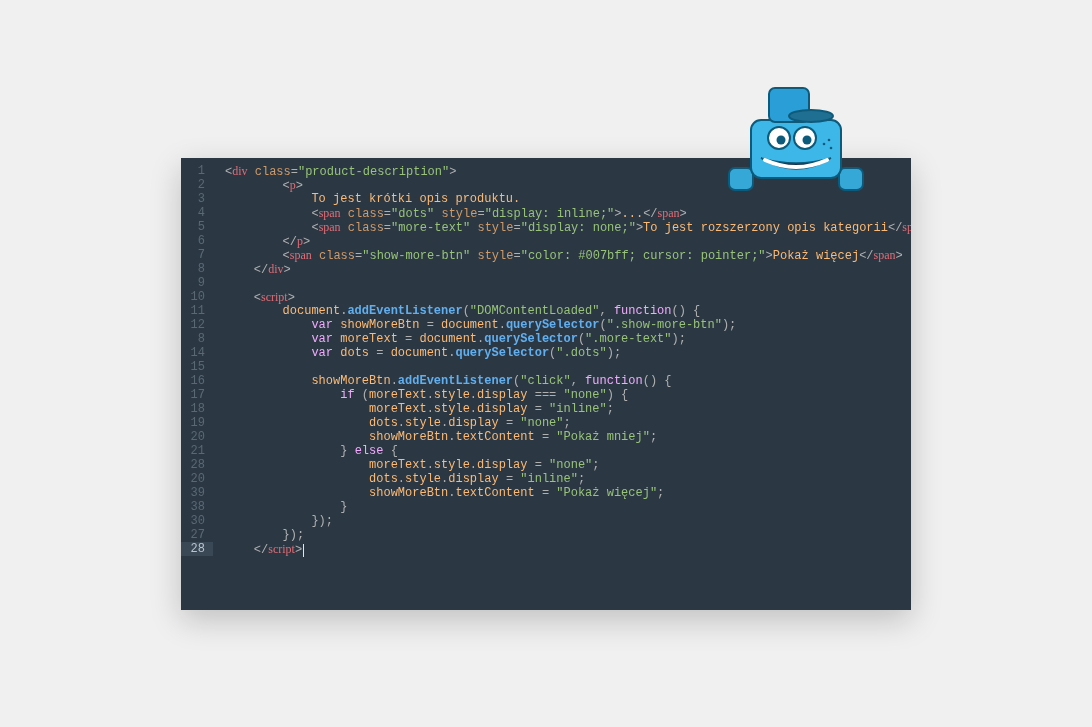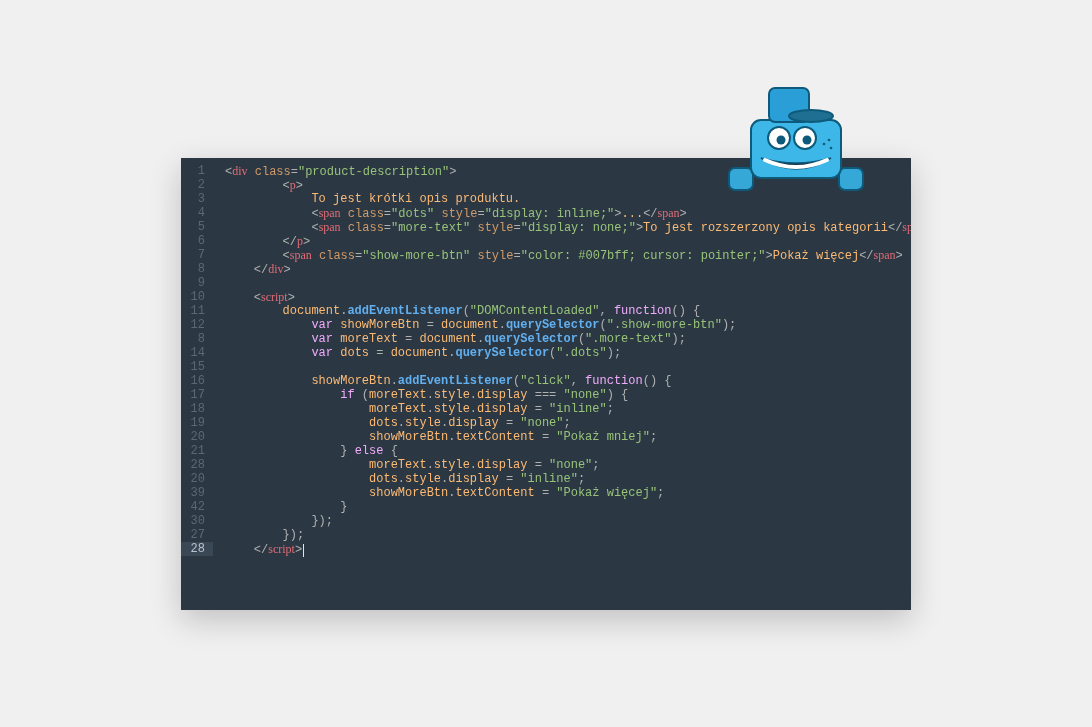--- a/index.html
+++ b/index.html
@@ -127,20 +127,20 @@
         <div>15</div>
         <div>16</div>
         <div>17</div>
         <div>18</div>
         <div>19</div>
         <div>20</div>
         <div>21</div>
         <div>28</div>
         <div>20</div>
         <div>39</div>
-        <div>42</div>
+        <div>38</div>
         <div>30</div>
         <div>27</div>
         <div class="active">28</div>
       </div>
     <div class="code"><div><span class="punc">&lt;</span><span class="tag">div</span> <span class="attr-name">class</span><span class="punc">=</span><span class="attr-val">"product-description"</span><span class="punc">&gt;</span></div><div>        <span class="punc">&lt;</span><span class="tag">p</span><span class="punc">&gt;</span></div><div>            <span class="txt">To jest krótki opis produktu.</span></div><div>            <span class="punc">&lt;</span><span class="tag">span</span> <span class="attr-name">class</span><span class="punc">=</span><span class="attr-val">"dots"</span> <span class="attr-name">style</span><span class="punc">=</span><span class="attr-val">"display: inline;"</span><span class="punc">&gt;</span><span class="txt">...</span><span class="punc">&lt;/</span><span class="tag">span</span><span class="punc">&gt;</span></div><div>            <span class="punc">&lt;</span><span class="tag">span</span> <span class="attr-name">class</span><span class="punc">=</span><span class="attr-val">"more-text"</span> <span class="attr-name">style</span><span class="punc">=</span><span class="attr-val">"display: none;"</span><span class="punc">&gt;</span><span class="txt">To jest rozszerzony opis kategorii</span><span class="punc">&lt;/</span><span class="tag">span</span></div><div>        <span class="punc">&lt;/</span><span class="tag">p</span><span class="punc">&gt;</span></div><div>        <span class="punc">&lt;</span><span class="tag">span</span> <span class="attr-name">class</span><span class="punc">=</span><span class="attr-val">"show-more-btn"</span> <span class="attr-name">style</span><span class="punc">=</span><span class="attr-val">"color: #007bff; cursor: pointer;"</span><span class="punc">&gt;</span><span class="txt">Pokaż więcej</span><span class="punc">&lt;/</span><span class="tag">span</span><span class="punc">&gt;</span></div><div>    <span class="punc">&lt;/</span><span class="tag">div</span><span class="punc">&gt;</span></div><div>&nbsp;</div><div>    <span class="punc">&lt;</span><span class="tag">script</span><span class="punc">&gt;</span></div><div>        <span class="txt">document</span><span class="punc">.</span><span class="fn">addEventListener</span><span class="punc">(</span><span class="str">"DOMContentLoaded"</span><span class="punc">,</span> <span class="kw">function</span><span class="punc">() {</span></div><div>            <span class="kw">var</span> <span class="txt">showMoreBtn</span> <span class="punc">=</span> <span class="txt">document</span><span class="punc">.</span><span class="fn">querySelector</span><span class="punc">(</span><span class="str">".show-more-btn"</span><span class="punc">);</span></div><div>            <span class="kw">var</span> <span class="txt">moreText</span> <span class="punc">=</span> <span class="txt">document</span><span class="punc">.</span><span class="fn">querySelector</span><span class="punc">(</span><span class="str">".more-text"</span><span class="punc">);</span></div><div>            <span class="kw">var</span> <span class="txt">dots</span> <span class="punc">=</span> <span class="txt">document</span><span class="punc">.</span><span class="fn">querySelector</span><span class="punc">(</span><span class="str">".dots"</span><span class="punc">);</span></div><div>&nbsp;</div><div>            <span class="txt">showMoreBtn</span><span class="punc">.</span><span class="fn">addEventListener</span><span class="punc">(</span><span class="str">"click"</span><span class="punc">,</span> <span class="kw">function</span><span class="punc">() {</span></div><div>                <span class="kw">if</span> <span class="punc">(</span><span class="txt">moreText</span><span class="punc">.</span><span class="txt">style</span><span class="punc">.</span><span class="txt">display</span> <span class="punc">===</span> <span class="str">"none"</span><span class="punc">) {</span></div><div>                    <span class="txt">moreText</span><span class="punc">.</span><span class="txt">style</span><span class="punc">.</span><span class="txt">display</span> <span class="punc">=</span> <span class="str">"inline"</span><span class="punc">;</span></div><div>                    <span class="txt">dots</span><span class="punc">.</span><span class="txt">style</span><span class="punc">.</span><span class="txt">display</span> <span class="punc">=</span> <span class="str">"none"</span><span class="punc">;</span></div><div>                    <span class="txt">showMoreBtn</span><span class="punc">.</span><span class="txt">textContent</span> <span class="punc">=</span> <span class="str">"Pokaż mniej"</span><span class="punc">;</span></div><div>                <span class="punc">}</span> <span class="kw">else</span> <span class="punc">{</span></div><div>                    <span class="txt">moreText</span><span class="punc">.</span><span class="txt">style</span><span class="punc">.</span><span class="txt">display</span> <span class="punc">=</span> <span class="str">"none"</span><span class="punc">;</span></div><div>                    <span class="txt">dots</span><span class="punc">.</span><span class="txt">style</span><span class="punc">.</span><span class="txt">display</span> <span class="punc">=</span> <span class="str">"inline"</span><span class="punc">;</span></div><div>                    <span class="txt">showMoreBtn</span><span class="punc">.</span><span class="txt">textContent</span> <span class="punc">=</span> <span class="str">"Pokaż więcej"</span><span class="punc">;</span></div><div>                <span class="punc">}</span></div><div>            <span class="punc">});</span></div><div>        <span class="punc">});</span></div><div>    <span class="punc">&lt;/</span><span class="tag">script</span><span class="punc">&gt;</span><span class="cursor"></span></div></div>
   </div>
 </div>
 
 </body></html>

